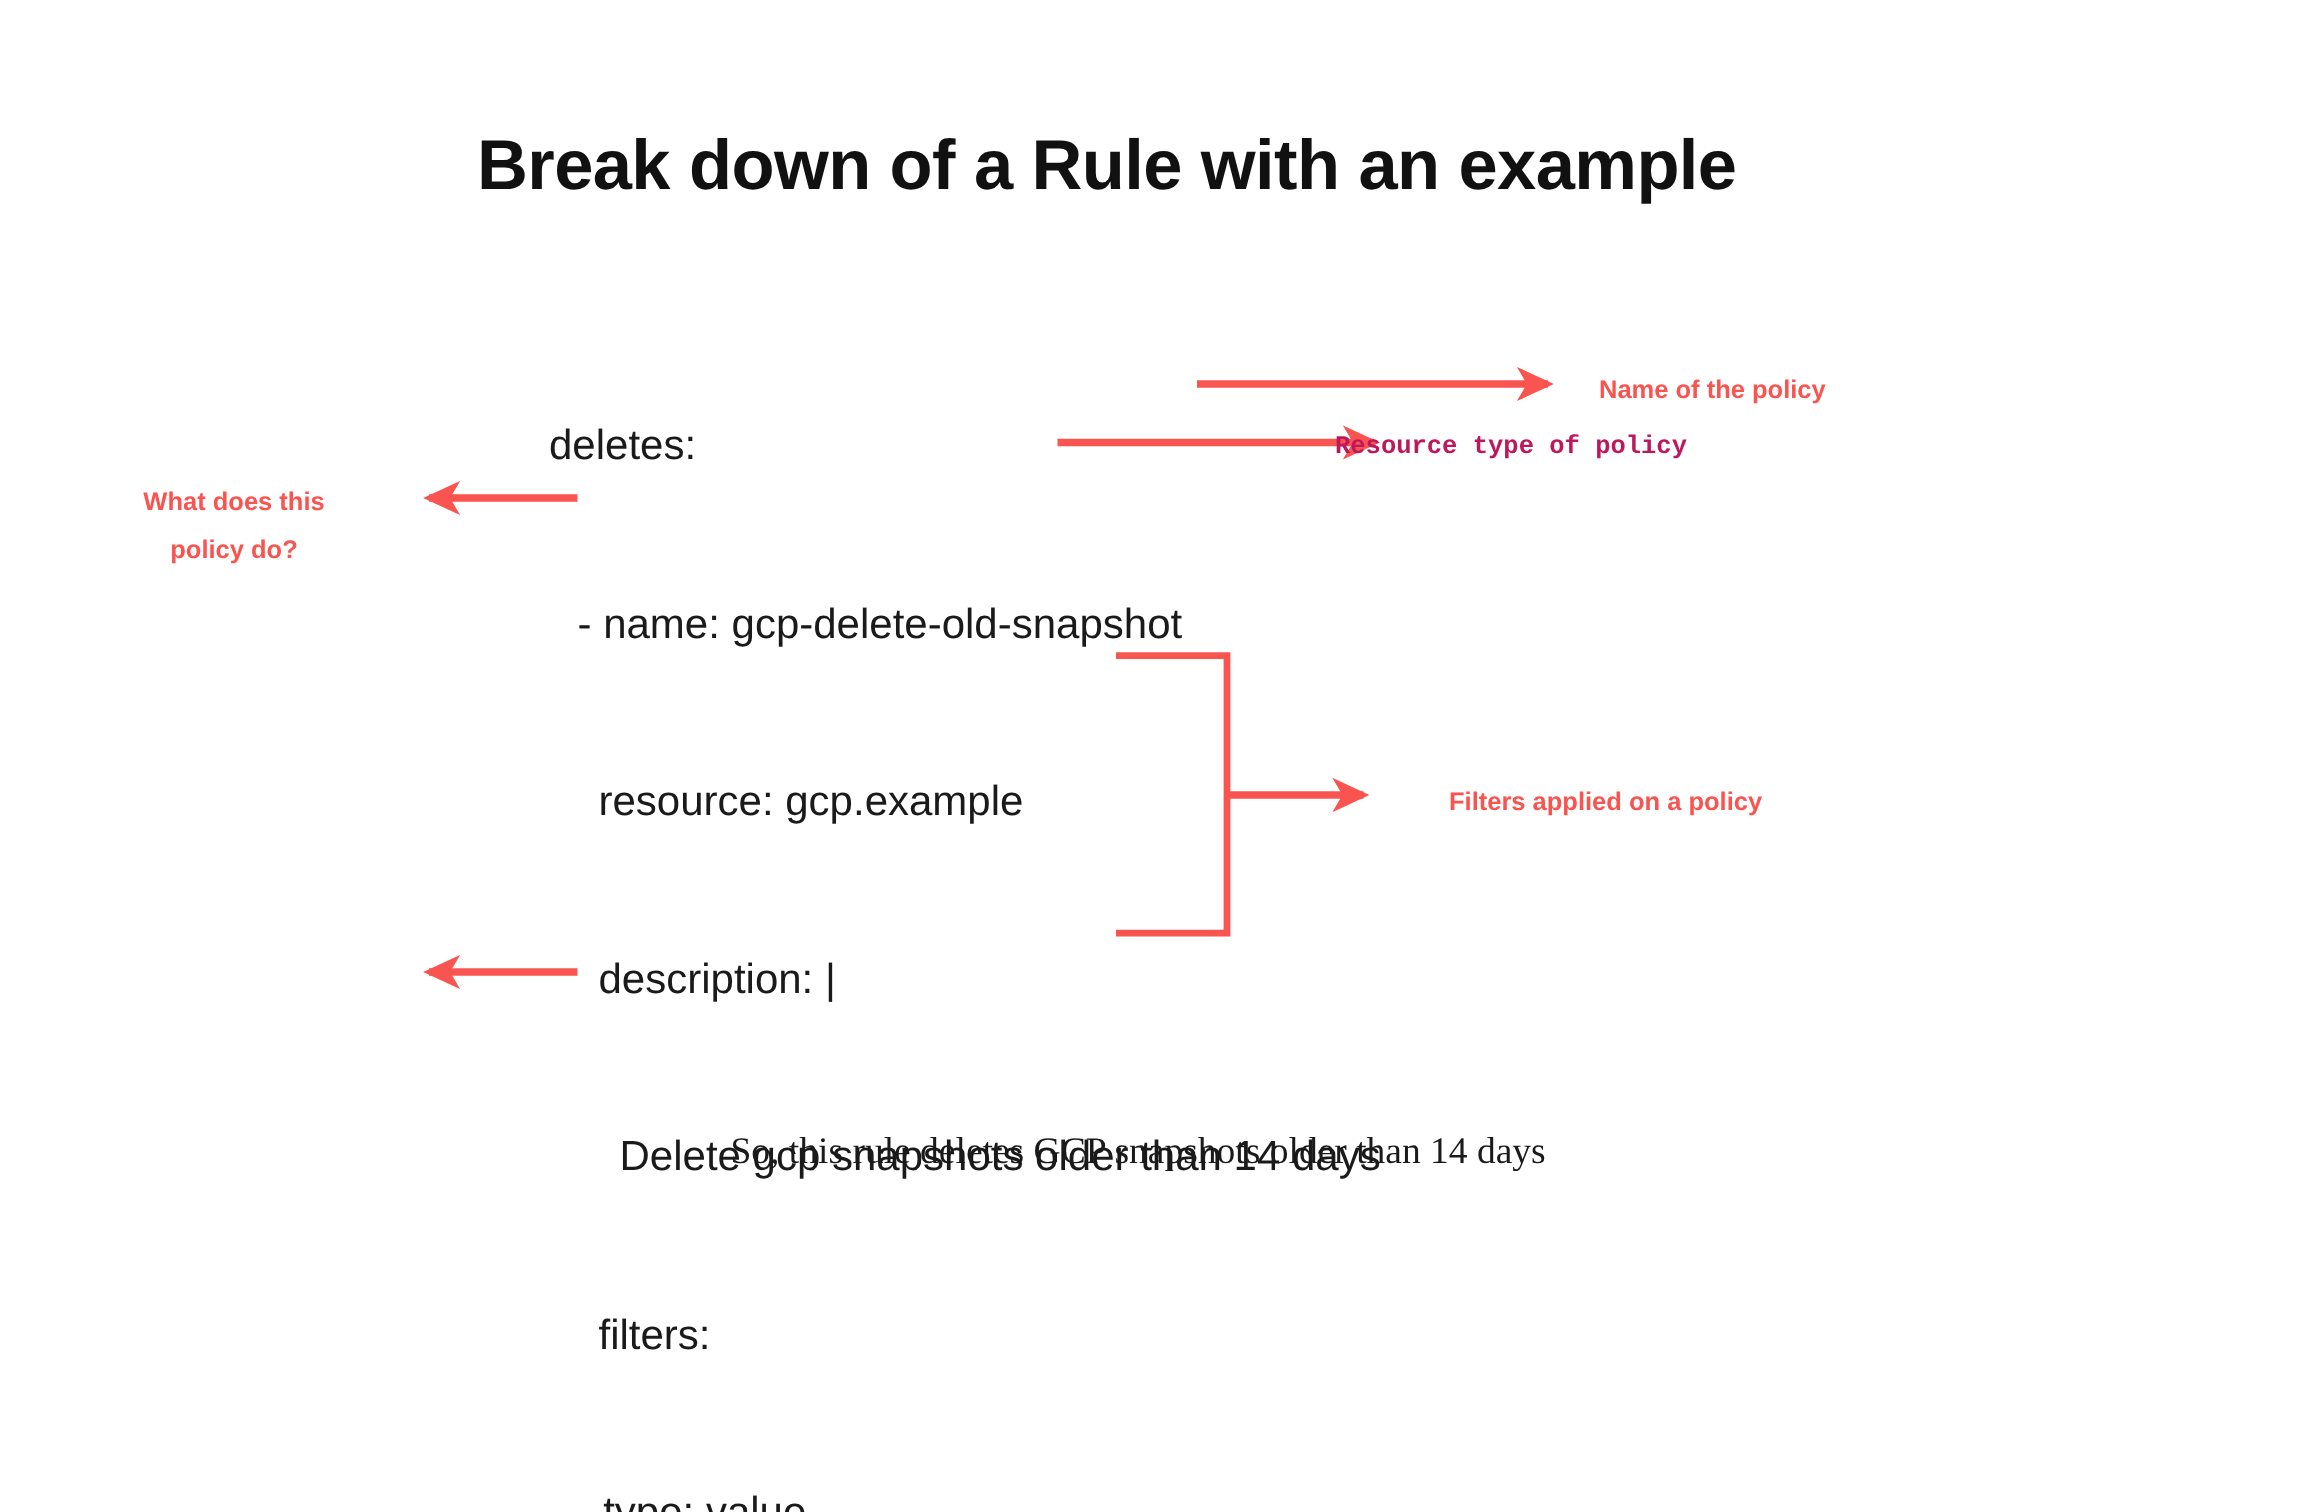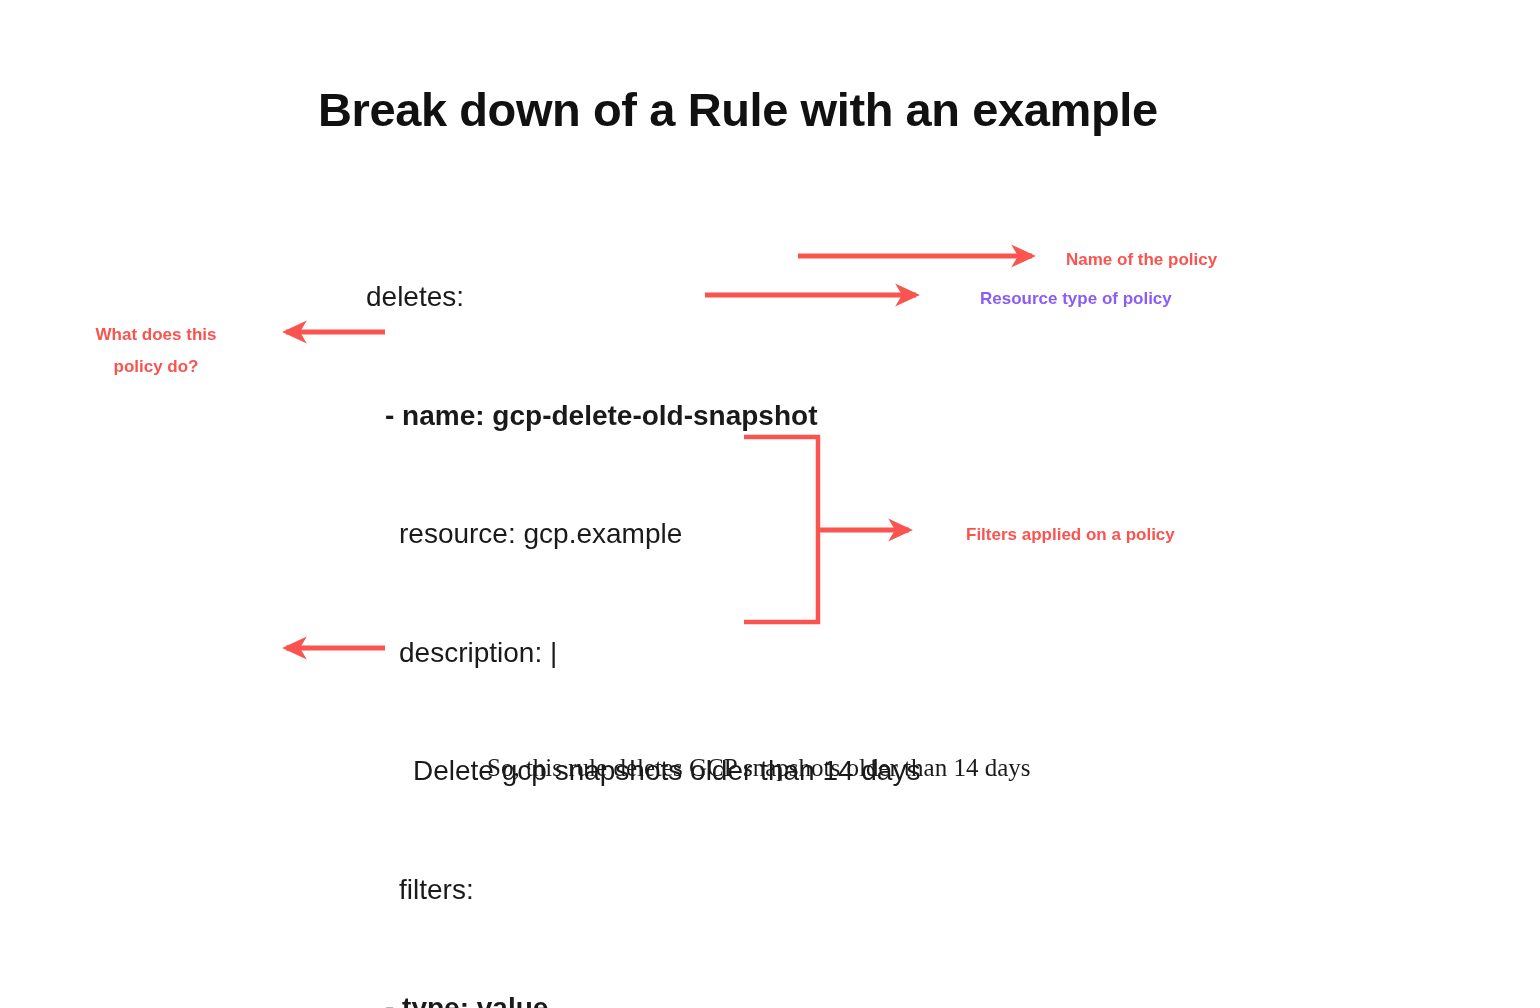--- a/index.html
+++ b/index.html
@@ -37,21 +37,21 @@
     top: 198px;
     font-family: "Liberation Sans", sans-serif;
     font-size: 28px;
     font-weight: 300;
     color: #1a1a1a;
     line-height: 39.5px;
     white-space: pre;
   }
   .yaml-line { height: 39.5px; white-space: pre; }
   .ind0 { padding-left: 0px; }
-  .ind1 { padding-left: 19px; font-weight: bold; }
+  .ind1 { padding-left: 19px; }
   .ind2 { padding-left: 33px; }
   .ind3 { padding-left: 47px; }
 
   
   .caption {
     position: absolute;
     left: 487px;
     top: 754px;
     font-family: "Liberation Serif", serif;
     font-size: 25px;
@@ -123,21 +123,21 @@
 
     <path d="M 744 437 L 818 437 L 818 622 L 744 622" fill="none" stroke="#F9544F" stroke-width="4.5"></path>
 
     <line x1="818" y1="530" x2="909" y2="530" stroke="#F9544F" stroke-width="5" marker-end="url(#arrowRight)"></line>
 
     <line x1="385" y1="648" x2="286" y2="648" stroke="#F9544F" stroke-width="5" marker-end="url(#arrowLeft)"></line>
   </svg>
 
   <div class="anno anno-right" style="left:1066px; top:244px; color:#F9544F;">Name of the policy</div>
 
-  <div class="anno anno-right" style="left:980px; top:283px; color:#8b5cf6;">Resource type of policy</div>
+  <div class="anno anno-right" style="left:890px; top:283px; color:#be185d;font-family:Liberation Mono, monospace;">Resource type of policy</div>
 
   <div class="anno anno-left" style="left:58px; top:319px; width:196px; color:#F9544F;">What does this
 policy do?</div>
 
   <div class="anno anno-right" style="left:966px; top:519px; color:#F9544F;">Filters applied on a policy</div>
 
 
   <div class="caption">So, this rule deletes GCP snapshots older than 14 days</div>
 
 </div>

